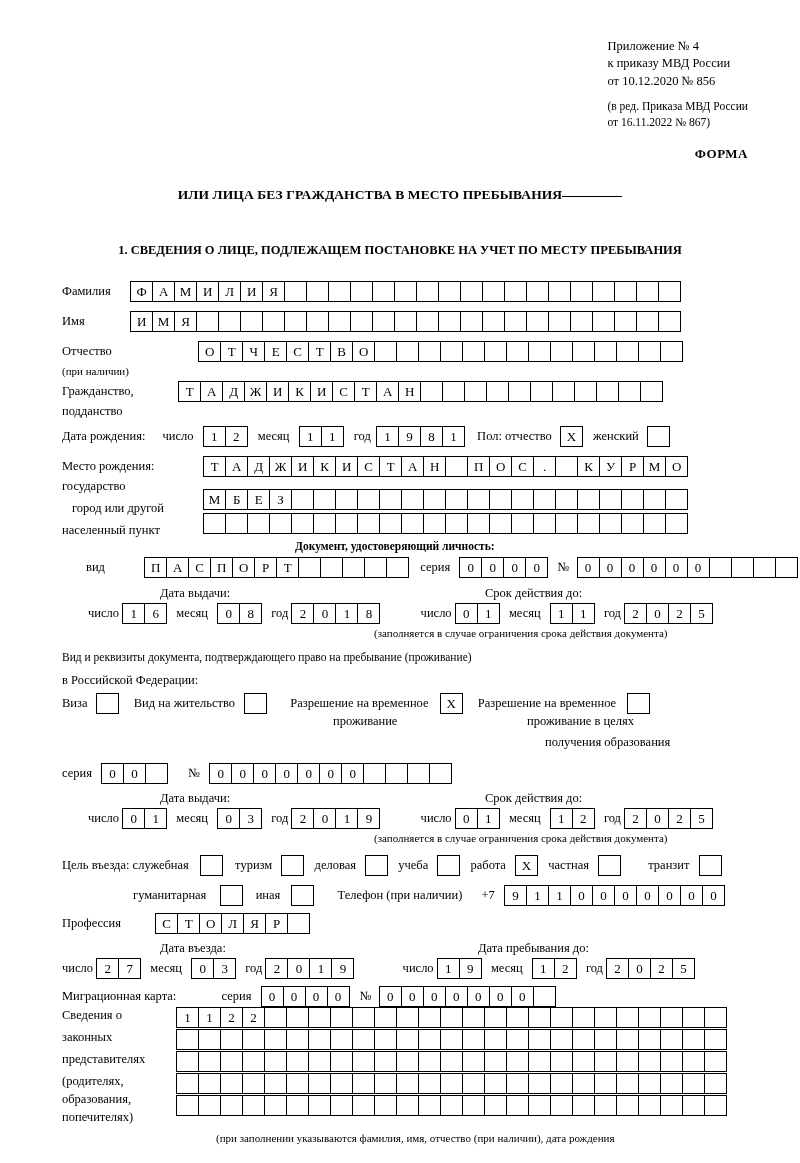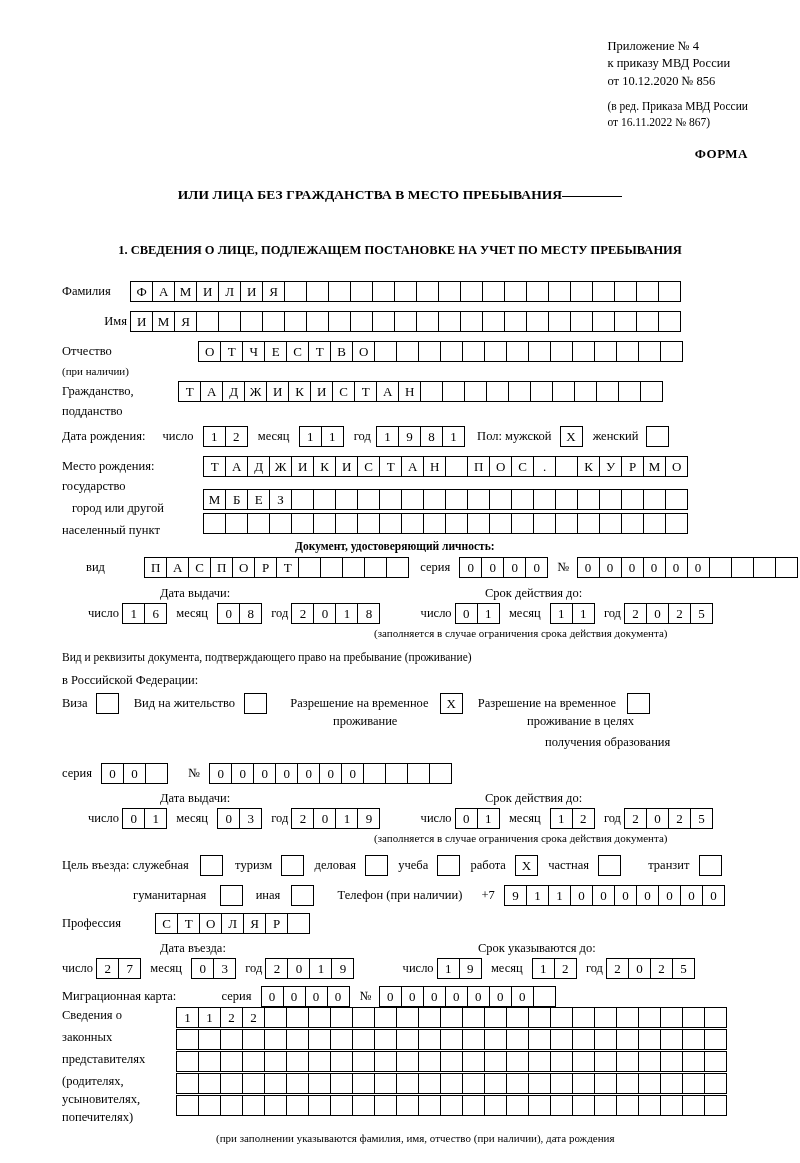--- a/index.html
+++ b/index.html
@@ -91,21 +91,21 @@
         <span class="cell"></span>
         <span class="cell"></span>
         <span class="cell"></span>
         <span class="cell"></span>
         <span class="cell"></span>
         <span class="cell"></span>
       </span>
   </div>
 
   <div class="row" style="left:62px;top:311px;">
-    <span class="t" style="width:65px;display:inline-block;text-align:right;">Имя</span>
+    <span class="t" style="width:65px;display:inline-block;">Имя</span>
     <span class="cells" id="g-name">
         <span class="cell">И</span>
         <span class="cell">М</span>
         <span class="cell">Я</span>
         <span class="cell"></span>
         <span class="cell"></span>
         <span class="cell"></span>
         <span class="cell"></span>
         <span class="cell"></span>
         <span class="cell"></span>
@@ -202,21 +202,21 @@
         <span class="cell">1</span>
         <span class="cell">1</span>
       </span>
     <span class="t" style="margin-left:8px">год</span>
     <span class="cells gap" style="margin-left:2px" id="g-birth-year">
         <span class="cell">1</span>
         <span class="cell">9</span>
         <span class="cell">8</span>
         <span class="cell">1</span>
       </span>
-    <span class="t" style="margin-left:10px">Пол: мужской</span>
+    <span class="t" style="margin-left:10px">Пол: отчество</span>
     <span class="box" style="margin-left:5px">X</span>
     <span class="t" style="margin-left:7px">женский</span>
     <span class="box" style="margin-left:5px"></span>
   </div>
 
   <div class="row" style="left:62px;top:456px;">
     <span class="t" style="width:138px;display:inline-block;">Место рождения:</span>
     <span class="cells" id="g-birth-state">
         <span class="cell">Т</span>
         <span class="cell">А</span>
@@ -541,21 +541,21 @@
         <span class="cell">Я</span>
         <span class="cell">Р</span>
         <span class="cell"></span>
       </span>
   </div>
 
   <div class="row" style="left:160px;top:941px;">
     <span>Дата въезда:</span>
   </div>
   <div class="row" style="left:478px;top:941px;">
-    <span>Срок указываются до:</span>
+    <span>Дата пребывания до:</span>
   </div>
 
   <div class="row" style="left:62px;top:958px;">
     <span class="t">число</span>
     <span class="cells" id="g-e-day">
         <span class="cell">2</span>
         <span class="cell">7</span>
       </span>
     <span class="t" style="margin-left:7px">месяц</span>
     <span class="cells gap" id="g-e-month">
@@ -616,21 +616,21 @@
   <div class="row" style="left:62px;top:1030px;">
     <span>законных</span>
   </div>
   <div class="row" style="left:62px;top:1052px;">
     <span>представителях</span>
   </div>
   <div class="row" style="left:62px;top:1074px;">
     <span>(родителях,</span>
   </div>
   <div class="row" style="left:62px;top:1092px;">
-    <span>усыновителях,</span>
+    <span>образования,</span>
   </div>
   <div class="row" style="left:62px;top:1110px;">
     <span>попечителях)</span>
   </div>
 
   <div class="row" style="left:176px;top:1007px;"><span class="cells" id="g-rep-1">
         <span class="cell">1</span>
         <span class="cell">1</span>
         <span class="cell">2</span>
         <span class="cell">2</span>

